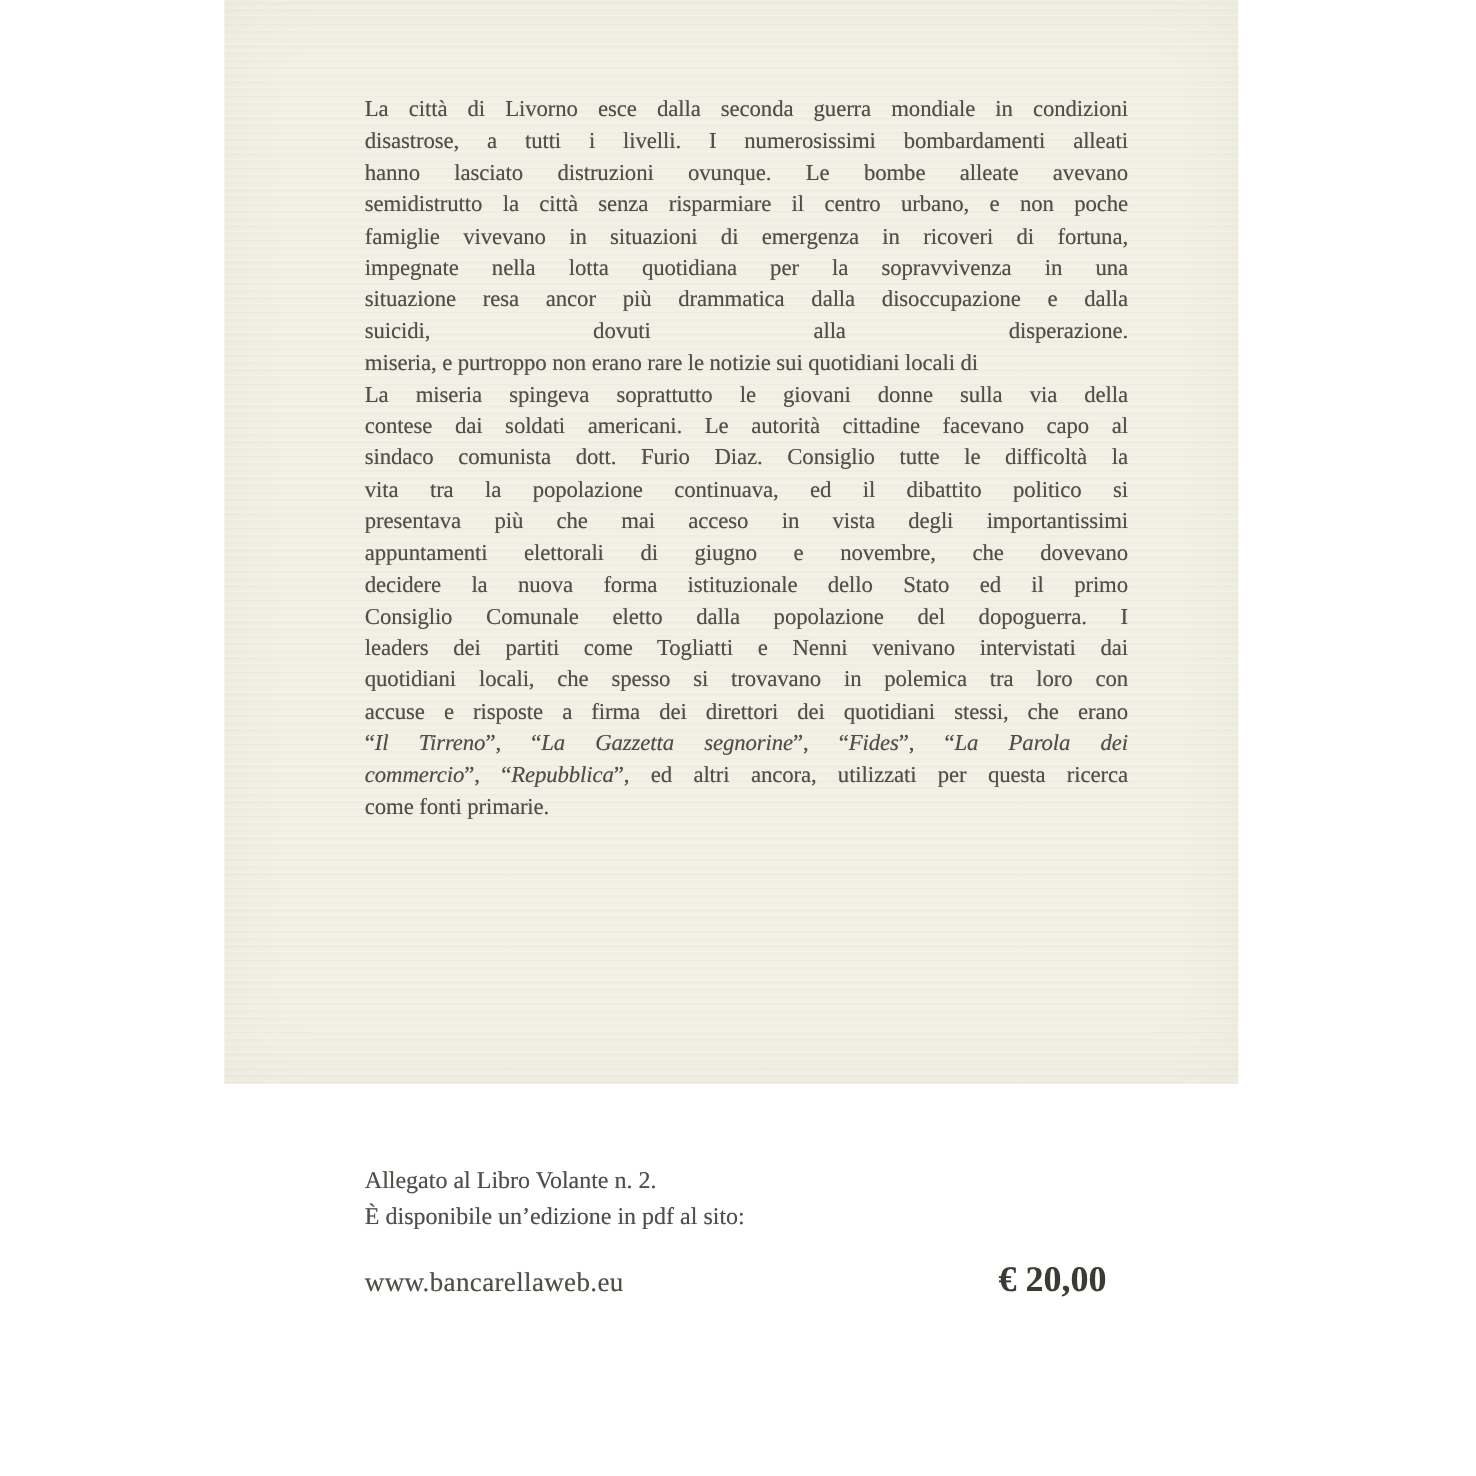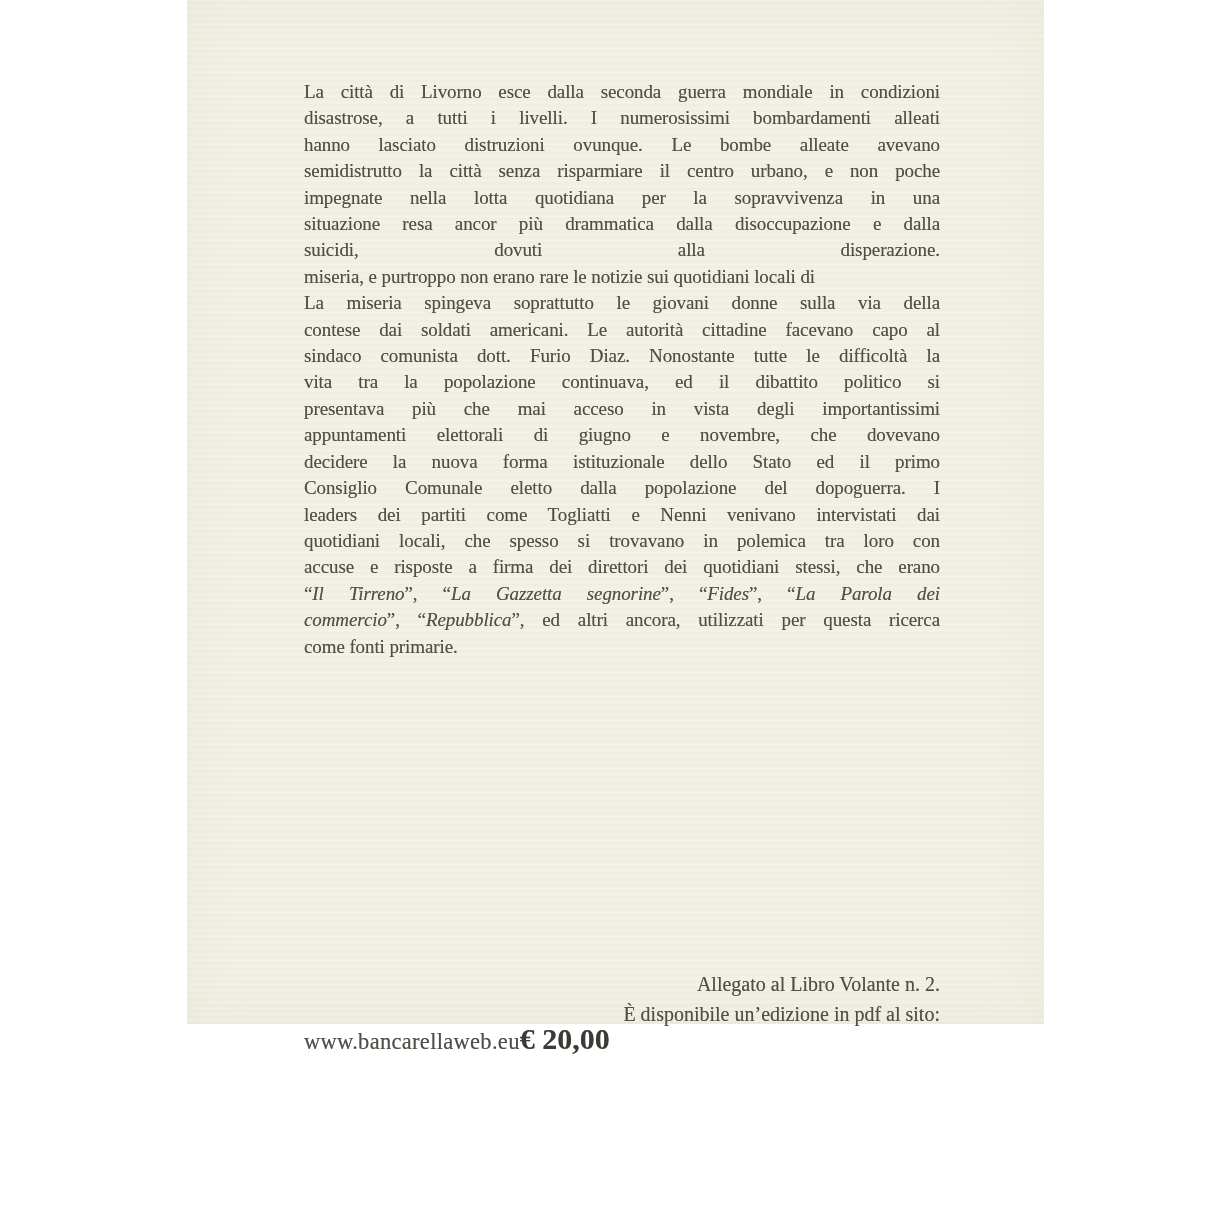--- a/index.html
+++ b/index.html
@@ -16,30 +16,29 @@
     position: relative;
     width: 1230px;
     height: 1230px;
   }
   
   .paper {
     position: absolute;
     left: 187px;
     top: 0;
     width: 845px;
-    height: 1024px;
+    height: 903px;
     background-color: var(--paper-bg, #f2f0e4);
     background-image:
       repeating-linear-gradient(180deg,
         rgba(255,255,255,0.18) 0px, rgba(255,255,255,0.18) 1px,
         rgba(120,115,90,0.025) 2px, rgba(120,115,90,0.025) 3px,
         transparent 4px, transparent 6px);
     box-shadow: inset 0 0 60px rgba(120,110,80,0.05);
     color: var(--ink, #4f4e48);
-    padding-left: 12px;
   }
   .synopsis {
     position: absolute;
     left: 117px;
     top: 79px;
     width: 636px;
     font-size: 19px;
     line-height: 26.4px;
     letter-spacing: -0.1px;
     text-shadow: 0 0 0.6px rgba(90,88,80,0.55);
@@ -54,29 +53,28 @@
   }
   .it { font-style: italic; }
   .footer-notes {
     position: absolute;
     left: 117px;
     top: 969px;
     width: 636px;
     font-size: 20px;
     line-height: 30px;
     text-shadow: 0 0 0.6px rgba(90,88,80,0.55);
-    text-align: right;
   }
   .footer-row {
     position: absolute;
     left: 117px;
-    top: 1023px;
+    top: 1051px;
     width: 636px;
     display: flex;
-    justify-content: flex-start;
+    justify-content: space-between;
     align-items: baseline;
     line-height: 32px;
     text-shadow: 0 0 0.6px rgba(90,88,80,0.55);
   }
   .website {
     font-size: 22.5px;
     letter-spacing: 0.3px;
   }
   .price {
     font-size: 30px;
@@ -90,29 +88,30 @@
 
 <div class="stage">
   <div class="paper">
 
     <div class="synopsis">
       <div class="paragraph">
           <div class="tline">La città di Livorno esce dalla seconda guerra mondiale in condizioni</div>
           <div class="tline">disastrose, a tutti i livelli. I numerosissimi bombardamenti alleati</div>
           <div class="tline">hanno lasciato distruzioni ovunque. Le bombe alleate avevano</div>
           <div class="tline">semidistrutto la città senza risparmiare il centro urbano, e non poche</div>
+          <div class="tline">famiglie vivevano in situazioni di emergenza in ricoveri di fortuna,</div>
           <div class="tline">impegnate nella lotta quotidiana per la sopravvivenza in una</div>
           <div class="tline">situazione resa ancor più drammatica dalla disoccupazione e dalla</div>
           <div class="tline">suicidi, dovuti alla disperazione.</div>
           <div class="tline">miseria, e purtroppo non erano rare le notizie sui quotidiani locali di</div>
         </div>
       <div class="paragraph">
           <div class="tline">La miseria spingeva soprattutto le giovani donne sulla via della</div>
           <div class="tline">contese dai soldati americani. Le autorità cittadine facevano capo al</div>
-          <div class="tline">sindaco comunista dott. Furio Diaz. Nonostante tutte le difficoltà la</div>
+          <div class="tline">sindaco comunista dott. Furio Diaz. Consiglio tutte le difficoltà la</div>
           <div class="tline">vita tra la popolazione continuava, ed il dibattito politico si</div>
           <div class="tline">presentava più che mai acceso in vista degli importantissimi</div>
           <div class="tline">appuntamenti elettorali di giugno e novembre, che dovevano</div>
           <div class="tline">decidere la nuova forma istituzionale dello Stato ed il primo</div>
           <div class="tline">Consiglio Comunale eletto dalla popolazione del dopoguerra. I</div>
           <div class="tline">leaders dei partiti come Togliatti e Nenni venivano intervistati dai</div>
           <div class="tline">quotidiani locali, che spesso si trovavano in polemica tra loro con</div>
           <div class="tline">accuse e risposte a firma dei direttori dei quotidiani stessi, che erano</div>
           <div class="tline"><span>“</span><span class="it">Il Tirreno</span><span>”, “</span><span class="it">La Gazzetta segnorine</span><span>”, “</span><span class="it">Fides</span><span>”, “</span><span class="it">La Parola dei</span></div>
           <div class="tline"><span class="it">commercio</span><span>”, “</span><span class="it">Repubblica</span><span>”, ed altri ancora, utilizzati per questa ricerca</span></div>

